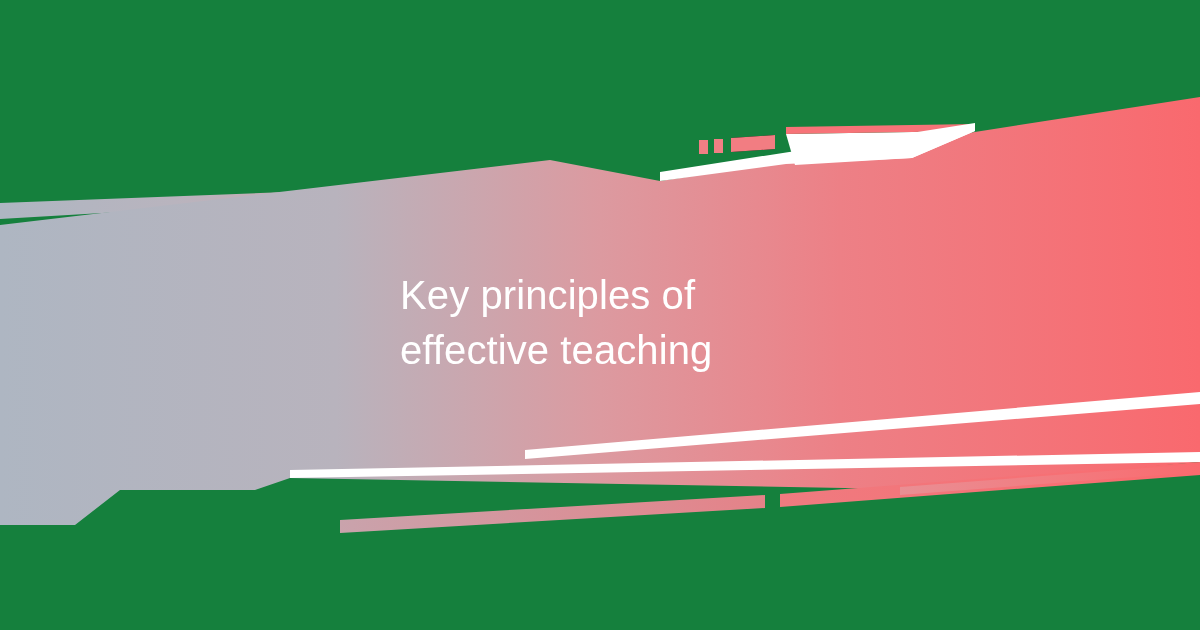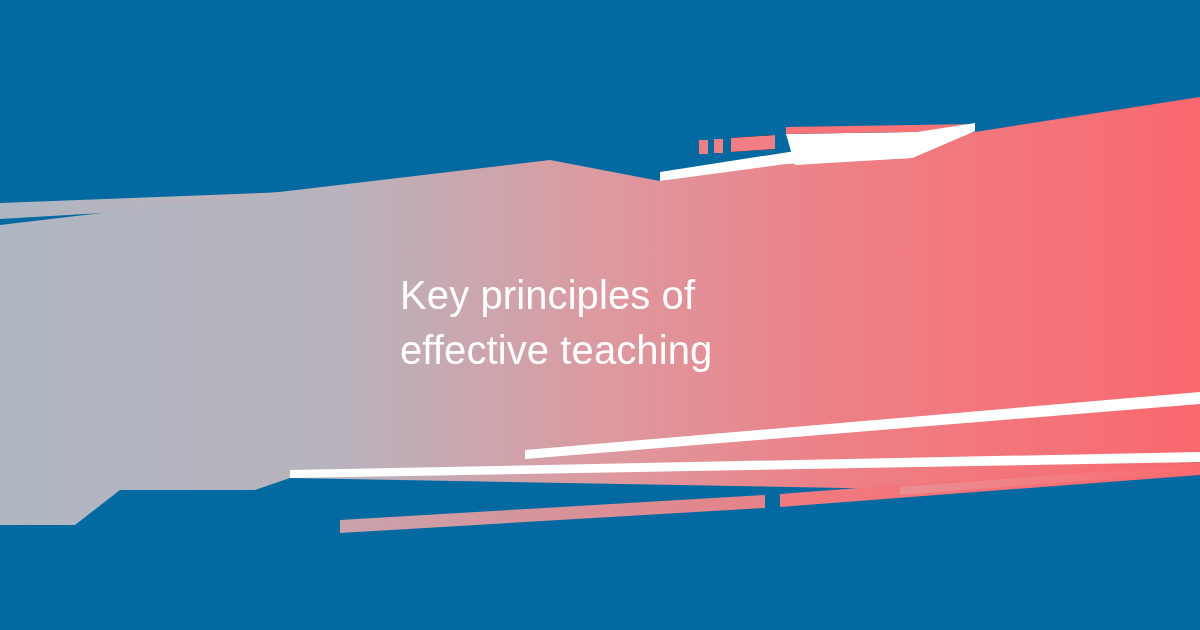--- a/index.html
+++ b/index.html
@@ -10,21 +10,21 @@
     width: 1200px;
     height: 630px;
     background: #ffffff;
     font-family: "Liberation Sans", sans-serif;
     overflow: hidden;
   }
   #banner {
     position: relative;
     width: 1200px;
     height: 630px;
-    background: #0369a1;
+    background: #15803d;
   }
   #banner-svg {
     position: absolute;
     top: 0;
     left: 0;
     width: 1200px;
     height: 630px;
     display: block;
   }
   #title-layer {

